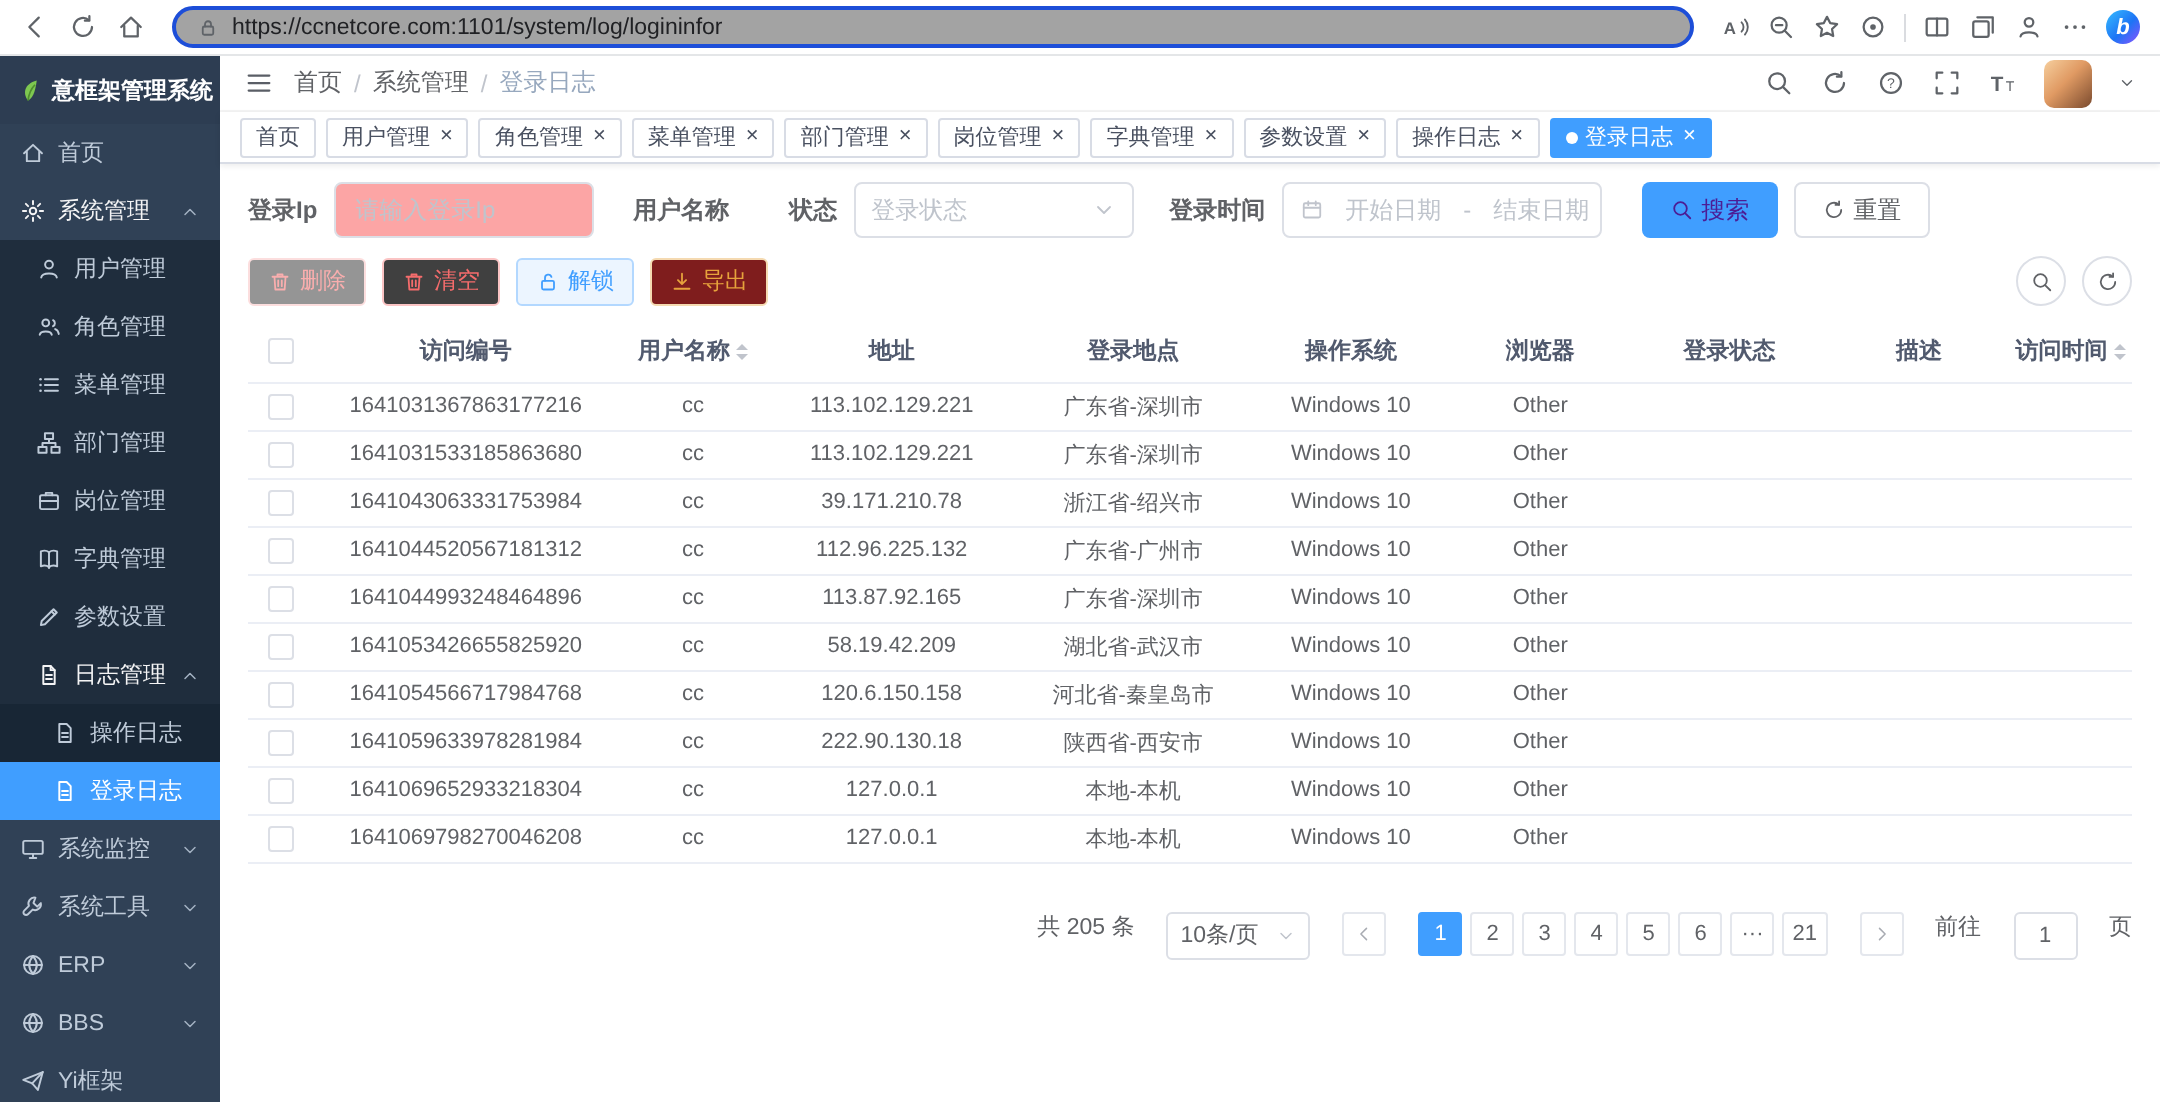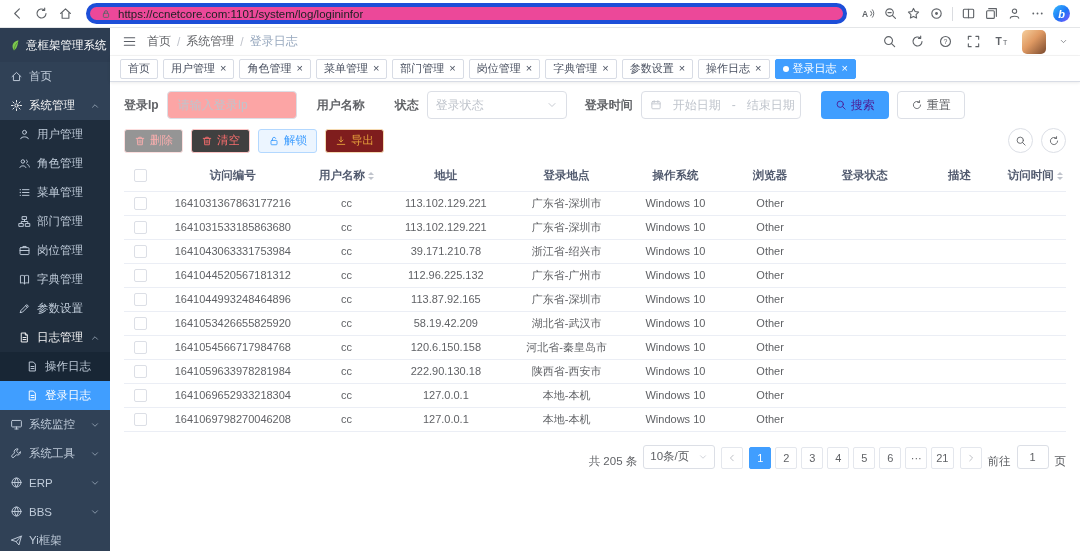--- a/index.html
+++ b/index.html
@@ -6,34 +6,34 @@
   body{width:1080px;height:551px;overflow:hidden;background:#fff;
        font-family:"Liberation Sans","DejaVu Sans",sans-serif;font-size:12px;color:#606266}
   .screen{width:1080px;height:551px;display:flex;flex-direction:column;overflow:hidden}
   .icon{display:inline-flex;width:14px;height:14px;flex:0 0 auto}
   .icon svg{width:100%;height:100%;display:block}
 
   
   .browser-bar{height:28px;flex:0 0 28px;background:#fff;border-bottom:1px solid #e4e6e8;
                display:flex;align-items:center;padding:0 10px;gap:9px;color:#5f6368}
   .bicon{width:15px;height:15px;display:inline-flex;color:#5f6368;cursor:pointer}
-  .address-bar{flex:1;height:21px;max-width:780px;border:4px solid #1d4ed8;background:#ec4899;
+  .address-bar{flex:1;height:21px;max-width:780px;border:2px solid #1d4ed8;background:#a3a3a3;
                border-radius:11px;display:flex;align-items:center;gap:6px;padding:0 10px;margin:0 4px}
   .url{font-size:11.5px;color:#202124;white-space:nowrap;overflow:hidden}
   .right-icons{display:flex;align-items:center;gap:8px;margin-left:auto}
   .vdiv{width:1px;height:14px;background:#dadce0}
   .bing{width:17px;height:17px;border-radius:50%;color:#fff;font-weight:bold;font-style:italic;
         background:linear-gradient(135deg,#37bdff 0%,#1d74f5 55%,#8c52ff 100%);
         display:inline-flex;align-items:center;justify-content:center;font-size:11px;cursor:pointer}
 
   
   .app{flex:1;display:flex;min-height:0}
   .sidebar{width:110px;flex:0 0 110px;background:#304156;color:#bfcbd9;overflow:hidden}
   .logo{height:34px;display:flex;align-items:center;gap:5px;padding:0 7px;background:#2d3d52;
-        color:#fff;font-size:11.5px;font-weight:normal;white-space:nowrap}
+        color:#fff;font-size:11.5px;font-weight:bold;white-space:nowrap}
   .menu-item{height:29px;display:flex;align-items:center;gap:6px;padding:0 10px;font-size:11.5px;
              cursor:pointer;white-space:nowrap}
   .menu-item .icon{width:13px;height:13px}
   .menu-item.l2{background:#1f2d3d;padding-left:18px}
   .menu-item.l3{background:#182635;padding-left:26px}
   .menu-item.open{color:#f4f4f5}
   .menu-item.active{background:#409eff;color:#fff}
   .menu-item .arrow{margin-left:auto;width:10px;height:10px;color:#a3b1c2}
 
   .main{flex:1;display:flex;flex-direction:column;background:#fff;min-width:0}
@@ -98,21 +98,21 @@
   .grid td{font-size:11px;color:#606266;height:24px;border-bottom:1px solid #ebeef5;text-align:center;
            white-space:nowrap;overflow:hidden}
   .cb{width:13px;height:13px;border:1px solid #dcdfe6;border-radius:2px;display:inline-block;
       background:#fff;vertical-align:middle;cursor:pointer}
   .sort{display:inline-flex;flex-direction:column;margin-left:3px;vertical-align:middle}
   .sort i{display:block;width:0;height:0;border:3.5px solid transparent}
   .sort .up{border-bottom-color:#c0c4cc;border-top:none;margin-bottom:2px}
   .sort .down{border-top-color:#c0c4cc;border-bottom:none}
 
   
-  .pagination{display:flex;align-items:flex-end;justify-content:flex-end;gap:6px;margin:13px 14px 0;
+  .pagination{display:flex;align-items:flex-start;justify-content:flex-end;gap:16px;margin:24px 14px 0;
               font-size:11.5px;color:#606266}
   .psize{width:72px;height:24px;border:1px solid #dcdfe6;border-radius:3px;display:inline-flex;
          align-items:center;justify-content:space-between;padding:0 6px;cursor:pointer;color:#606266}
   .psize .icon{width:10px;height:10px;color:#c0c4cc}
   #pages{display:inline-flex;gap:4px}
   .pager-btn{min-width:22px;height:22px;border:1px solid #e4e7ed;background:#fff;border-radius:2px;
              display:inline-flex;align-items:center;justify-content:center;font-size:11px;color:#606266;
              padding:0 4px;cursor:pointer}
   .pager-btn.active{background:#409eff;border-color:#409eff;color:#fff}
   .pager-btn .icon{width:10px;height:10px;color:#a8abb2}

